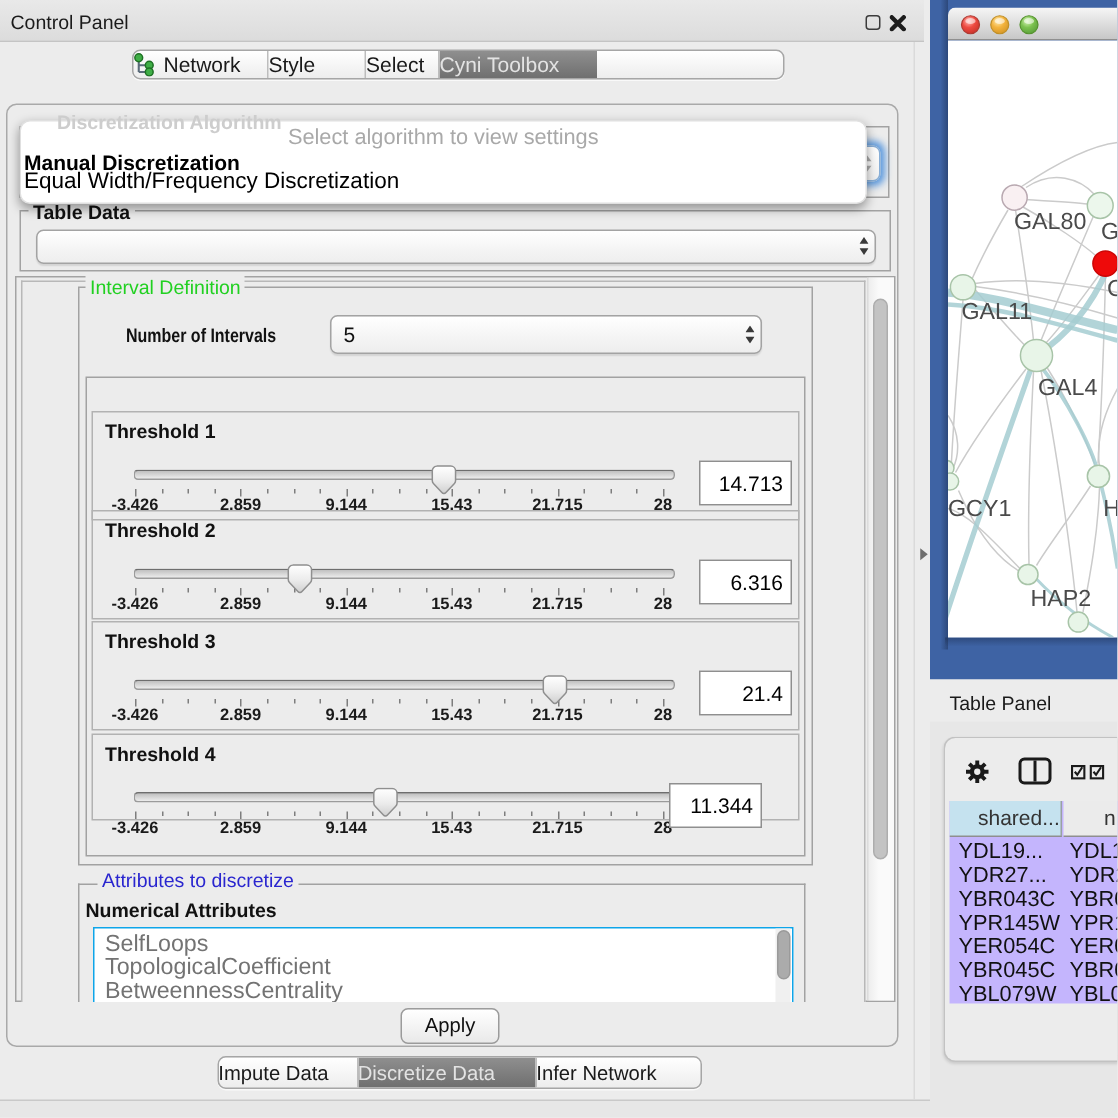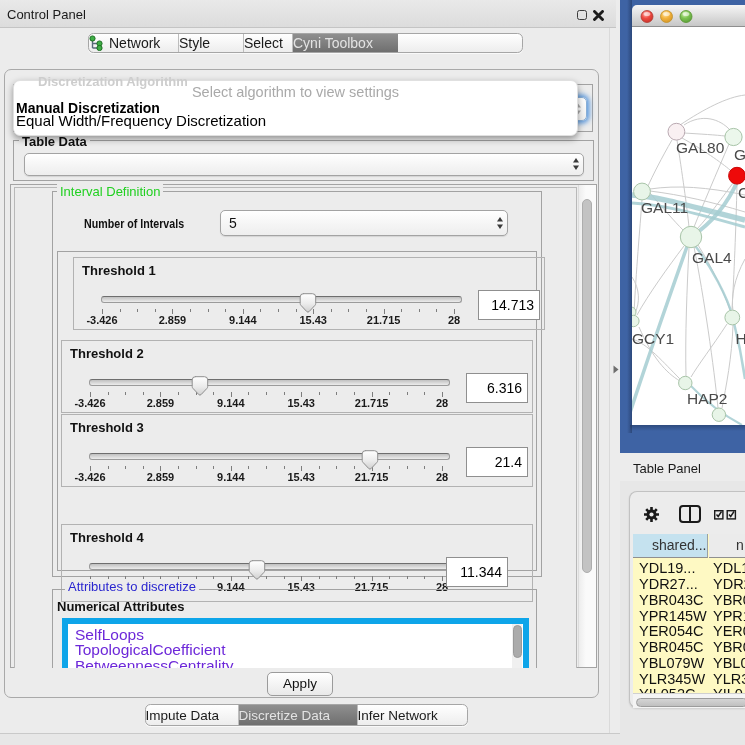--- a/index.html
+++ b/index.html
@@ -92,21 +92,21 @@
 <div class="gtitle" style="left:57px;top:184px;color:#21d021;">Interval Definition</div>
 <div class="abs" style="left:84px;top:216px;font-size:13px;font-weight:bold;color:#111;transform:scaleX(.82);transform-origin:left;">Number of Intervals</div>
 <div class="combo" style="left:220px;top:210px;width:288px;height:26px;">
 <div class="combotext" style="line-height:24px;left:8px;font-size:14px;">5</div>
 <svg class="arrs" width="6" height="12" viewBox="0 0 6 12">
         <path d="M3,0 L6,4.5 H0 Z" fill="#3a3a3a"></path>
         <path d="M0,7.5 H6 L3,12 Z" fill="#3a3a3a"></path>
       </svg>
 </div>
 <div class="group" style="left:57px;top:251px;width:480px;height:320px;"></div>
-<div class="abs" style="left:61px;top:257px;width:472px;height:73px;border:1px solid #b2b2b2;margin-left:12px;">
+<div class="abs" style="left:61px;top:274px;width:472px;height:73px;border:1px solid #b2b2b2;">
       <div class="abs b13" style="left:8px;top:5px;">Threshold 1</div>
       <div class="groove" style="left:27px;top:38px;width:361px;"></div>
       <div class="tick" style="left:28.0px;top:50.5px;height:5.5px;"></div>
       <div class="tick" style="left:45.6px;top:50.5px;height:3.5px;"></div>
       <div class="tick" style="left:63.2px;top:50.5px;height:3.5px;"></div>
       <div class="tick" style="left:80.8px;top:50.5px;height:3.5px;"></div>
       <div class="tick" style="left:98.4px;top:50.5px;height:5.5px;"></div>
       <div class="tick" style="left:116.0px;top:50.5px;height:3.5px;"></div>
       <div class="tick" style="left:133.6px;top:50.5px;height:3.5px;"></div>
       <div class="tick" style="left:151.2px;top:50.5px;height:3.5px;"></div>
@@ -197,21 +197,21 @@
       <div class="tlab" style="left:98.4px;top:56px;">2.859</div>
       <div class="tlab" style="left:168.8px;top:56px;">9.144</div>
       <div class="tlab" style="left:239.2px;top:56px;">15.43</div>
       <div class="tlab" style="left:309.6px;top:56px;">21.715</div>
       <div class="tlab" style="left:380.0px;top:56px;">28</div>
       <svg class="abs" style="left:298.8px;top:35px;" width="18" height="20" viewBox="0 0 18 20">
         <path d="M4,0.7 h9.5 a3.2,3.2 0 0 1 3.2,3.2 v6.6 a2.8,2.8 0 0 1 -0.9,2 l-5.5,5.9 a1.8,1.8 0 0 1 -2.7,0 l-5.5,-5.9 a2.8,2.8 0 0 1 -0.9,-2 v-6.6 a3.2,3.2 0 0 1 3.2,-3.2 z" fill="url(#tg)" stroke="#8f8f8f" stroke-width="1"></path>
       </svg>
       <div class="vbox" style="left:404px;top:31.5px;width:62px;height:30px;line-height:28px;">21.4</div>
     </div>
-<div class="abs" style="left:61px;top:489px;width:472px;height:78px;border:1px solid #b2b2b2;margin-top:35px;">
+<div class="abs" style="left:61px;top:489px;width:472px;height:58px;border:1px solid #b2b2b2;">
       <div class="abs b13" style="left:8px;top:5px;">Threshold 4</div>
       <div class="groove" style="left:27px;top:38px;width:361px;"></div>
       <div class="tick" style="left:28.0px;top:50.5px;height:5.5px;"></div>
       <div class="tick" style="left:45.6px;top:50.5px;height:3.5px;"></div>
       <div class="tick" style="left:63.2px;top:50.5px;height:3.5px;"></div>
       <div class="tick" style="left:80.8px;top:50.5px;height:3.5px;"></div>
       <div class="tick" style="left:98.4px;top:50.5px;height:5.5px;"></div>
       <div class="tick" style="left:116.0px;top:50.5px;height:3.5px;"></div>
       <div class="tick" style="left:133.6px;top:50.5px;height:3.5px;"></div>
       <div class="tick" style="left:151.2px;top:50.5px;height:3.5px;"></div>
@@ -236,21 +236,21 @@
       <div class="tlab" style="left:380.0px;top:56px;">28</div>
       <svg class="abs" style="left:186.2px;top:35px;" width="18" height="20" viewBox="0 0 18 20">
         <path d="M4,0.7 h9.5 a3.2,3.2 0 0 1 3.2,3.2 v6.6 a2.8,2.8 0 0 1 -0.9,2 l-5.5,5.9 a1.8,1.8 0 0 1 -2.7,0 l-5.5,-5.9 a2.8,2.8 0 0 1 -0.9,-2 v-6.6 a3.2,3.2 0 0 1 3.2,-3.2 z" fill="url(#tg)" stroke="#8f8f8f" stroke-width="1"></path>
       </svg>
       <div class="vbox" style="left:384px;top:31.5px;width:62px;height:30px;line-height:28px;">11.344</div>
     </div>
 
 <div class="group" style="left:52px;top:589px;width:485px;height:120px;border-bottom:none;"></div>
 <div class="gtitle" style="left:65px;top:579px;color:#2a26cf;">Attributes to discretize</div>
 <div class="abs b13" style="left:57px;top:599px;">Numerical Attributes</div>
-<div class="abs" style="left:62px;top:618px;width:467px;height:90px;background:#fff;border:6px solid #0ea5e9;font-size:15.5px;color:#6d28d9;">
+<div class="abs" style="left:62px;top:618px;width:467px;height:90px;background:#fff;border:1px solid #0ea5e9;font-size:15.5px;color:#737373;">
 <div style="position:absolute;left:7px;top:1.5px;">SelfLoops</div>
 <div style="position:absolute;left:7px;top:32.5px;">BetweennessCentrality</div>
 <div style="position:absolute;left:7px;top:17px;">TopologicalCoefficient</div>
 <div style="position:absolute;right:1px;top:0;width:10px;height:88px;background:#f0f0f0;"></div>
 <div style="position:absolute;right:1.5px;top:1px;width:9px;height:33px;background:#ababab;border-radius:4.5px;border:1px solid #9a9a9a;"></div>
 </div>
 </div>
 
 <div class="abs" style="left:267px;top:672px;width:66px;height:24px;border:1px solid #9b9b9b;border-radius:5px;background:linear-gradient(#ffffff,#e9e9e9);text-align:center;font-size:13.5px;line-height:22px;color:#111;">Apply</div>
 <div class="seg" style="left:144.5px;top:704px;width:323px;height:22px;">
@@ -352,21 +352,21 @@
 <circle cx="8.5" cy="8.5" r="2.1" fill="#ececec"></circle>
 </svg>
 <div class="abs" style="left:679px;top:505px;width:22px;height:18px;border:2.4px solid #1a1a1a;border-radius:4px;"></div>
 <div class="abs" style="left:689px;top:507px;width:2.4px;height:14px;background:#1a1a1a;"></div>
 <svg class="abs" style="left:714px;top:510px" width="23" height="10" viewBox="0 0 23 10">
 <rect x="0.7" y="0.7" width="8.2" height="8.2" fill="none" stroke="#1a1a1a" stroke-width="1.4"></rect>
 <path d="M2.5,4.5 L4.2,6.5 L7.5,1.5" stroke="#1a1a1a" stroke-width="1.4" fill="none"></path>
 <rect x="13.2" y="0.7" width="8.2" height="8.2" fill="none" stroke="#1a1a1a" stroke-width="1.4"></rect>
 <path d="M15,4.5 L16.7,6.5 L20,1.5" stroke="#1a1a1a" stroke-width="1.4" fill="none"></path>
 </svg>
-<div class="abs" style="left:633px;top:534px;width:112px;height:174px;background:#fef9c3;overflow:hidden;font-size:14.5px;color:#111;">
+<div class="abs" style="left:633px;top:534px;width:112px;height:135px;background:#c4b5fd;overflow:hidden;font-size:14.5px;color:#111;">
 <div class="abs" style="left:0;top:0;width:75px;height:24px;background:#c5e2ef;border-right:1px solid #9aa0a4;border-bottom:1px solid #8f8f8f;font-size:14px;color:#333;padding-left:19px;line-height:23px;">shared...</div>
 <div class="abs" style="left:76px;top:0;width:36px;height:24px;background:#ebebeb;border-bottom:1px solid #8f8f8f;font-size:14px;color:#333;padding-left:27px;line-height:23px;">n</div>
 <div class="abs" style="left:6px;top:26.3px;text-align:center;">YDL19...</div>
     <div class="abs" style="left:80px;top:26.3px;">YDL1</div>
 <div class="abs" style="left:6px;top:42.0px;">YDR27...</div>
     <div class="abs" style="left:80px;top:42.0px;">YDR2</div>
 <div class="abs" style="left:6px;top:57.8px;">YBR043C</div>
     <div class="abs" style="left:80px;top:57.8px;">YBR0</div>
 <div class="abs" style="left:6px;top:73.5px;">YPR145W</div>
     <div class="abs" style="left:80px;top:73.5px;">YPR1</div>

